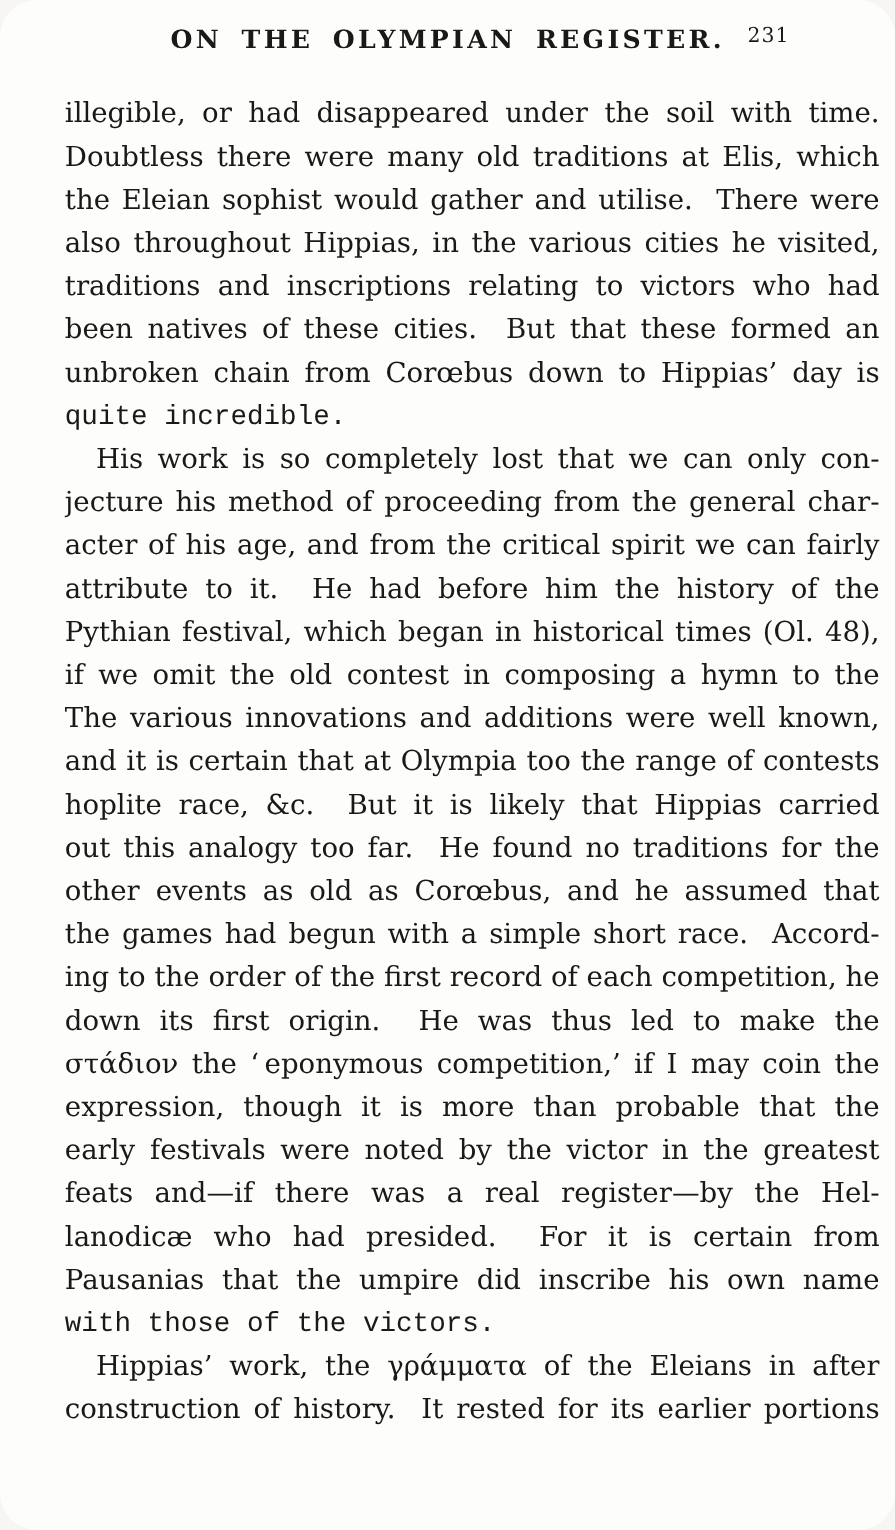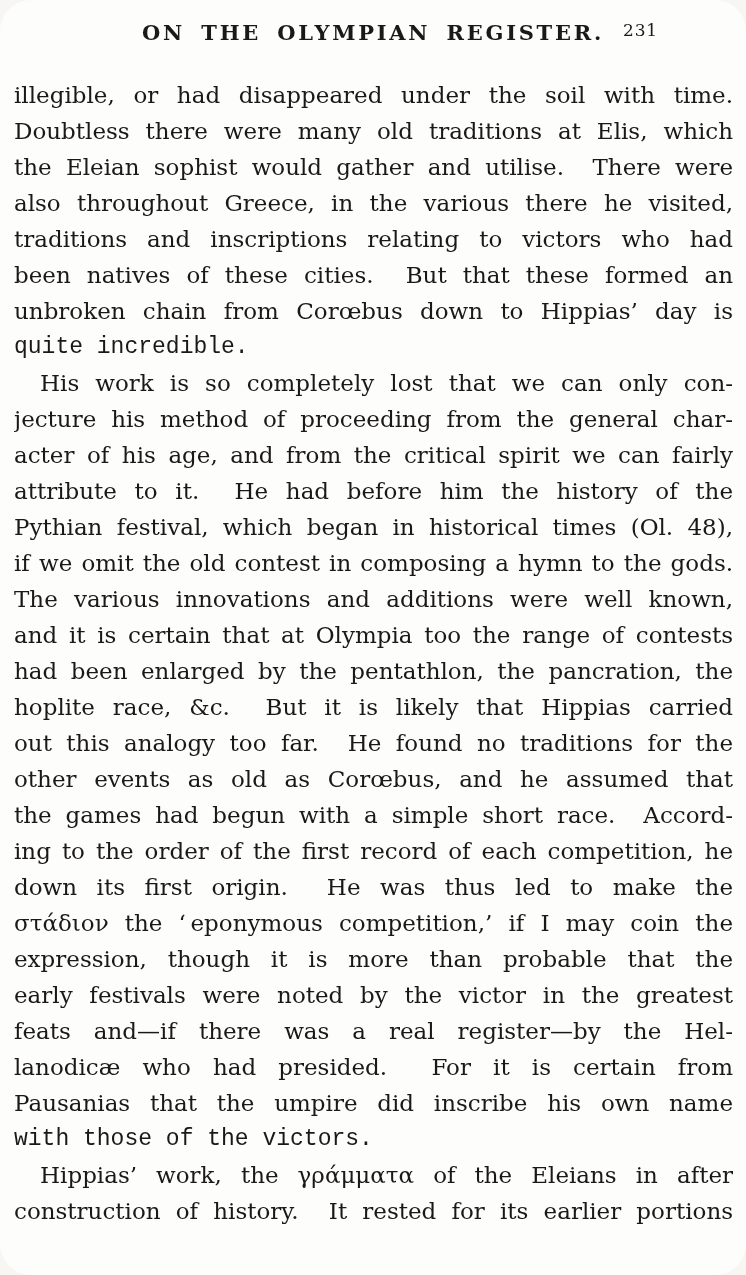--- a/index.html
+++ b/index.html
@@ -35,20 +35,21 @@
   .page-number {
     position: absolute;
     top: 20px;
     right: 88px;
     font-size: 17px;
     letter-spacing: 0.05em;
   }
   .text-block {
     margin-top: 23px;
     padding: 0 13px 0 14px;
+    margin-left: 40px;
   }
   .line {
     height: 36px;
     line-height: 36px;
     font-size: 23px;
     text-align: justify;
     text-align-last: justify;
     white-space: normal;
     overflow: hidden;
   }
@@ -69,34 +70,33 @@
   <header class="running-head">
     <span class="running-title">ON THE OLYMPIAN REGISTER.</span>
     <span class="page-number">231</span>
   </header>
 
   <section class="text-block">
 
   <div class="line"><span>illegible, or had disappeared under the soil with time.</span></div>
       <div class="line"><span>Doubtless there were many old traditions at Elis, which</span></div>
       <div class="line"><span>the Eleian sophist would gather and utilise.&nbsp; There were</span></div>
-      <div class="line"><span>also throughout Greece, in the various there he visited,</span></div>
+      <div class="line"><span>also throughout Hippias, in the various cities he visited,</span></div>
       <div class="line"><span>traditions and inscriptions relating to victors who had</span></div>
       <div class="line"><span>been natives of these cities.&nbsp; But that these formed an</span></div>
       <div class="line"><span>unbroken chain from Corœbus down to Hippias’ day is</span></div>
       <div class="line last"><span>quite incredible.</span></div>
       <div class="line indent"><span>His work is so completely lost that we can only con-</span></div>
       <div class="line"><span>jecture his method of proceeding from the general char-</span></div>
       <div class="line"><span>acter of his age, and from the critical spirit we can fairly</span></div>
       <div class="line"><span>attribute to it.&nbsp; He had before him the history of the</span></div>
       <div class="line"><span>Pythian festival, which began in historical times (Ol. 48),</span></div>
       <div class="line"><span>if we omit the old contest in composing a hymn to the gods.</span></div>
       <div class="line"><span>The various innovations and additions were well known,</span></div>
       <div class="line"><span>and it is certain that at Olympia too the range of contests</span></div>
-      <div class="line"><span>had been enlarged by the pentathlon, the pancration, the</span></div>
       <div class="line"><span>hoplite race, &amp;c.&nbsp; But it is likely that Hippias carried</span></div>
       <div class="line"><span>out this analogy too far.&nbsp; He found no traditions for the</span></div>
       <div class="line"><span>other events as old as Corœbus, and he assumed that</span></div>
       <div class="line"><span>the games had begun with a simple short race.&nbsp; </span><span class="it">Accord-</span></div>
       <div class="line"><span class="it">ing to the order of the first record of each competition</span><span>, he set</span></div>
       <div class="line"><span>down its first origin.&nbsp; He was thus led to make the</span></div>
       <div class="line"><span class="it">στάδιον</span><span> the ‘ eponymous competition,’ if I may coin the</span></div>
       <div class="line"><span>expression, though it is more than probable that the</span></div>
       <div class="line"><span>early festivals were noted by the victor in the greatest</span></div>
       <div class="line"><span>feats and—if there was a real register—by the Hel-</span></div>

